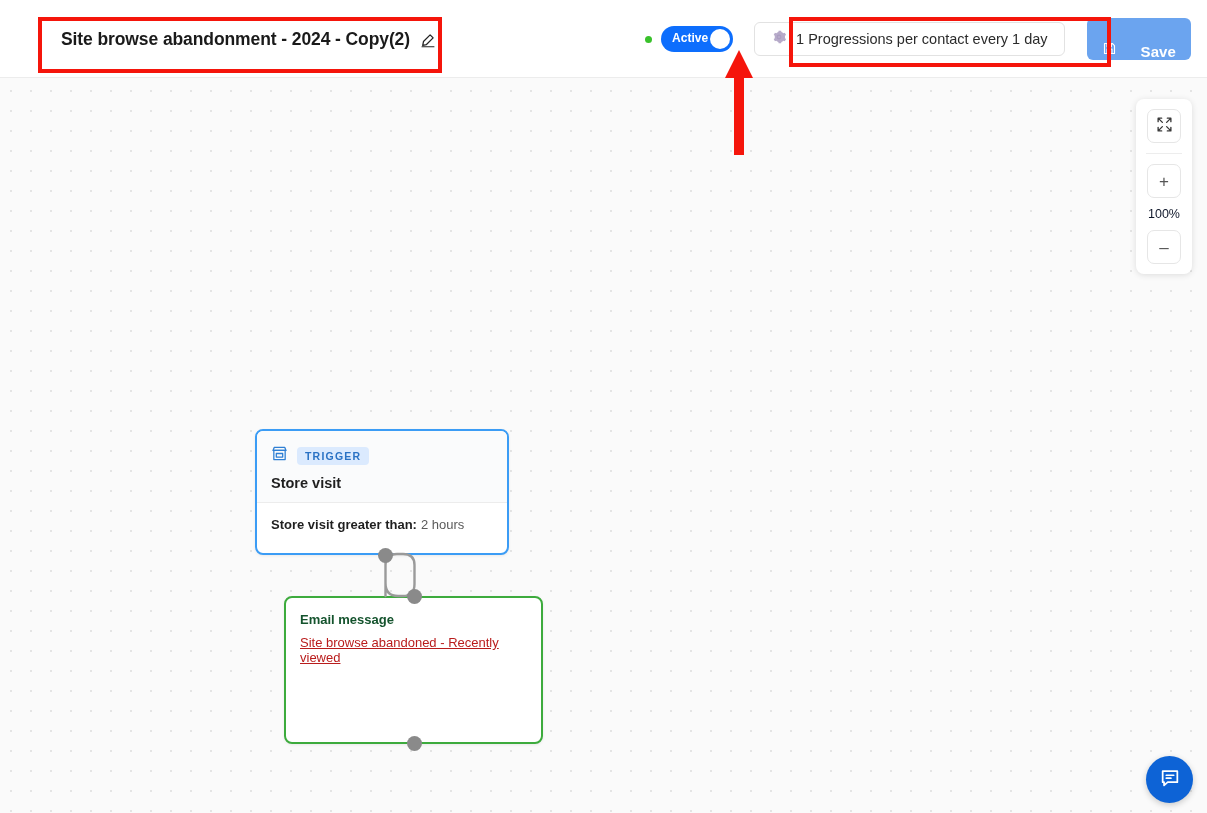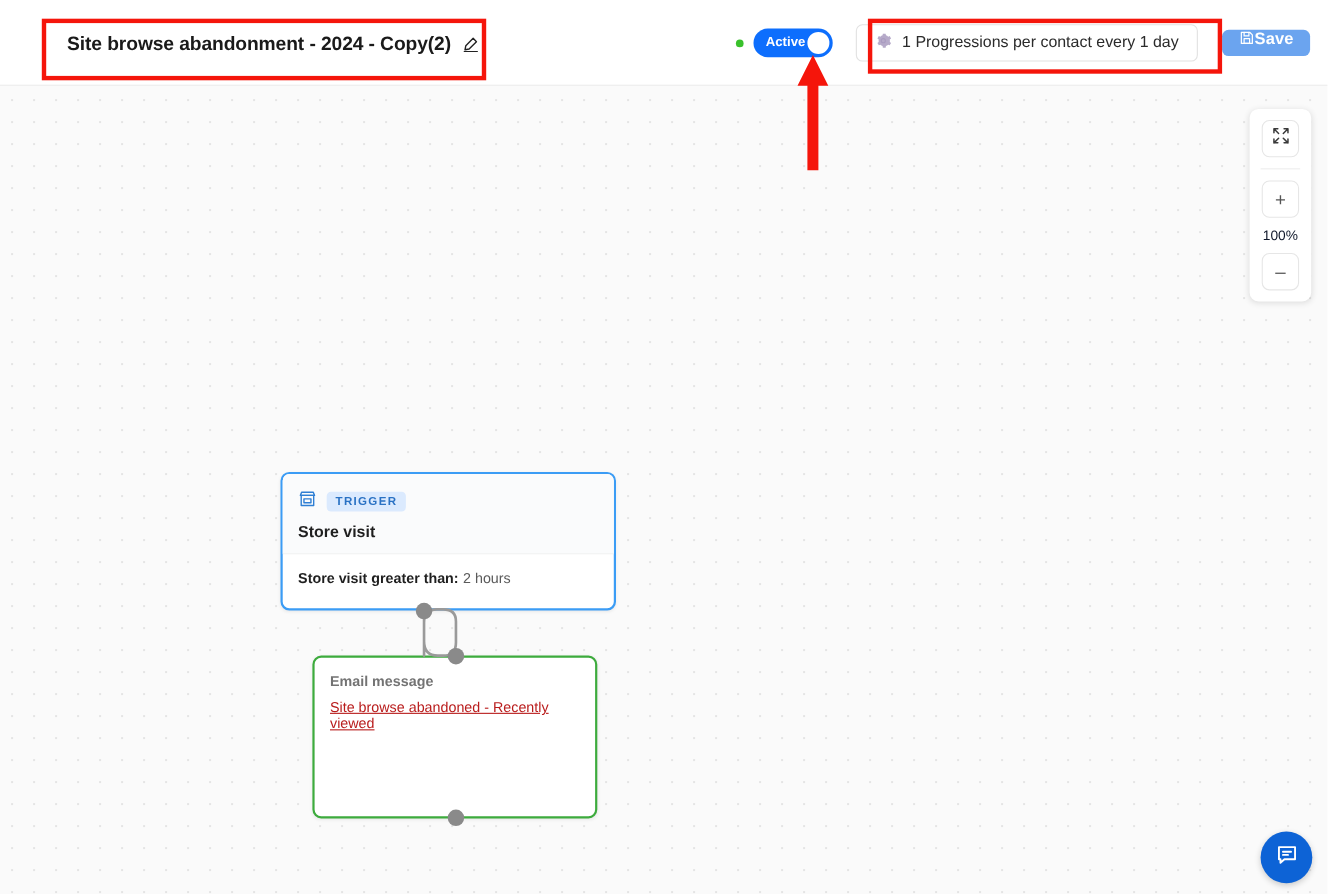--- a/index.html
+++ b/index.html
@@ -57,23 +57,23 @@
     margin-left: 21px;
     height: 34px; min-width: 286px;
     border: 1px solid #e2e2e2; border-radius: 6px;
     background: #ffffff;
     display: flex; align-items: center; gap: 9px;
     padding: 12px 16px; cursor: pointer;
   }
   .prog-text { font-size: 14.5px; color: #2b2b2b; white-space: nowrap; }
   .save-btn {
     margin-left: 22px; margin-right: 8px;
-    height: 24px; padding: 0 15px;
+    height: 42px; padding: 0 15px;
     background: #6ba4ef; border: none; border-radius: 6px;
-    display: flex; align-items: flex-start; gap: 0;
+    display: flex; align-items: flex-end; gap: 24px;
     cursor: pointer;
   }
   .save-label { font-size: 15px; font-weight: bold; color: #ffffff; letter-spacing: 0.1px; }
 
   
   .annot { position: absolute; border: 4px solid #f5150b; z-index: 40; pointer-events: none; }
   .annot-title { left: 38px; top: 17px; width: 404px; height: 56px; }
   .annot-prog  { left: 789px; top: 17px; width: 322px; height: 50px; }
   .annot-arrow { position: absolute; left: 722px; top: 50px; z-index: 41; pointer-events: none; }
 
@@ -90,21 +90,21 @@
   }
 
   
   .node {
     position: absolute;
     background: #ffffff;
     border-radius: 8px;
     box-shadow: 0 1px 3px rgba(0,0,0,0.07);
   }
   .node-trigger {
-    left: 255px; top: 351px; width: 305px; height: 126px;
+    left: 255px; top: 351px; width: 254px; height: 126px;
     border: 2px solid #3b9cf5;
   }
   .node-action {
     left: 284px; top: 518px; width: 259px; height: 148px;
     border: 2px solid #3dab3d;
   }
   .node-head {
     background: #fafbfc;
     border-radius: 6px 6px 0 0;
     padding: 14px 14px 11px 14px;
@@ -118,21 +118,21 @@
   .badge-trigger { background: #dbeafe; color: #2a72c4; }
   .badge-action  { background: #e3f4e0; color: #3c8c34; }
   .node-name {
     margin-top: 9px;
     font-size: 14.5px; font-weight: bold; color: #1f1f1f;
   }
   .node-body { padding: 14px 14px 0 14px; }
   .body-line { font-size: 13px; color: #1f1f1f; }
   .body-line b { font-weight: bold; }
   .body-line .val { color: #5a5a5a; margin-left: 4px; font-weight: normal; }
-  .field-label { font-size: 13px; font-weight: bold; color: #737373; }
+  .field-label { font-size: 13px; font-weight: bold; color: #14532d; }
   .field-link {
     display: inline-block; margin-top: 8px;
     font-size: 13px; color: #b91c1c; text-decoration: underline; cursor: pointer;
   }
 
   
   .port {
     position: absolute; width: 15px; height: 15px; border-radius: 50%;
     background: #8a8a8a; z-index: 6; cursor: pointer;
   }

